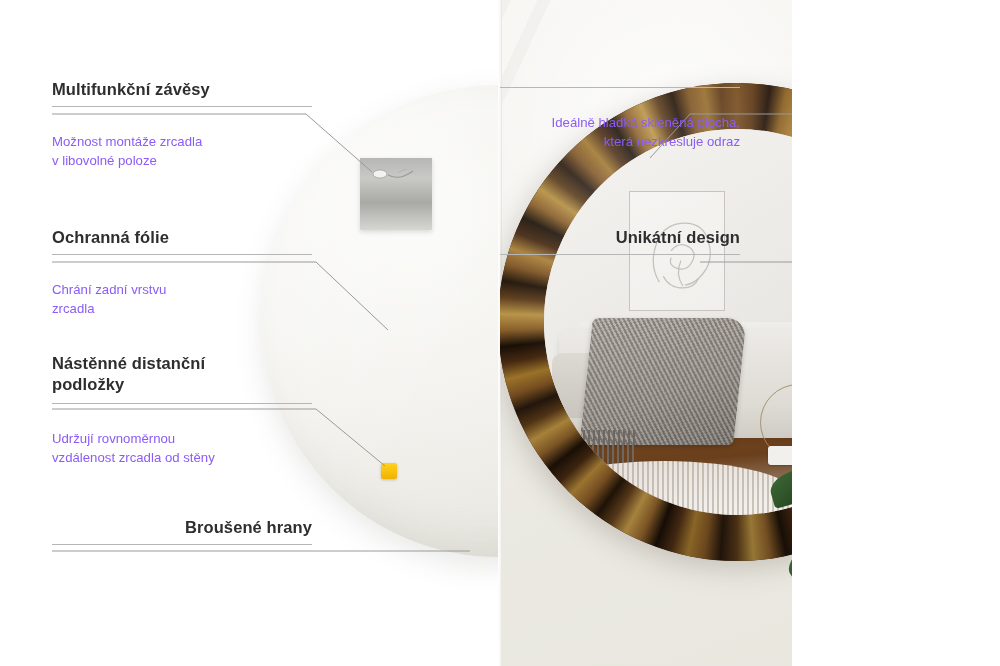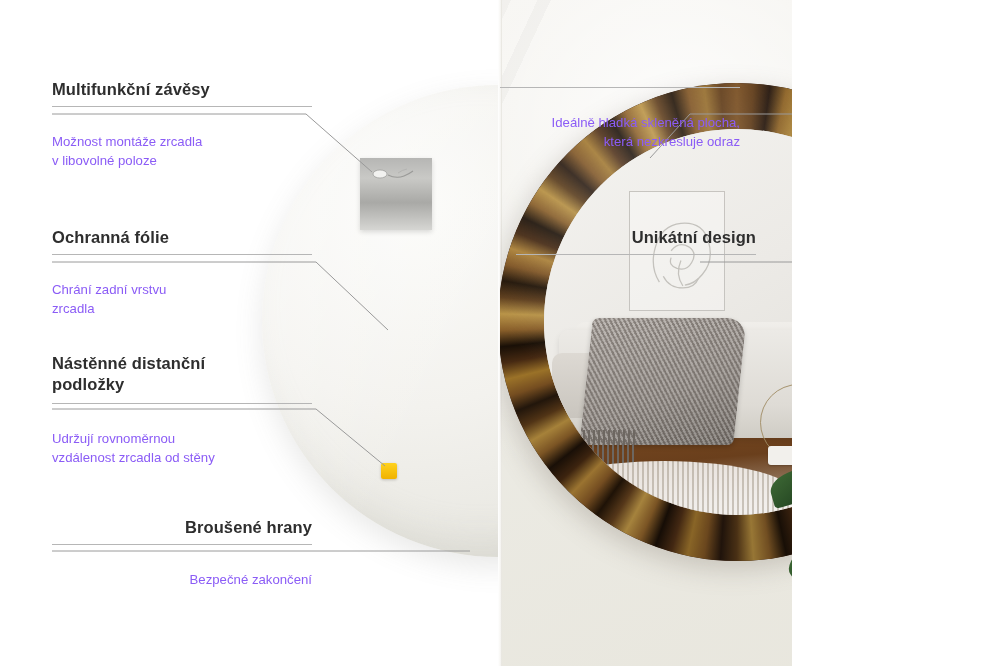--- a/index.html
+++ b/index.html
@@ -315,27 +315,26 @@
   <div class="callout left-col" style="top:228px;">
     <div class="c-title">Ochranná fólie</div>
     <div class="c-rule"></div>
     <div class="c-desc">Chrání zadní vrstvu
 zrcadla</div>
   </div>
 
   <div class="callout left-col" style="top:518px;text-align:right;">
     <div class="c-title">Broušené hrany</div>
     <div class="c-rule"></div>
-    <div class="c-desc">Bezpečné zakončení</div>
   </div>
 
   <div class="callout right-col" style="right:52px; top:80px;">
     <div class="c-rule"></div>
     <div class="c-desc">Ideálně hladká skleněná plocha,
 která nezkresluje odraz</div>
   </div>
 
-  <div class="callout right-col" style="right:36px; top:228px;">
+  <div class="callout right-col" style="right:52px; top:228px;">
     <div class="c-title">Unikátní design</div>
     <div class="c-rule"></div>
   </div>
 
 </div>
 
 </body></html>

